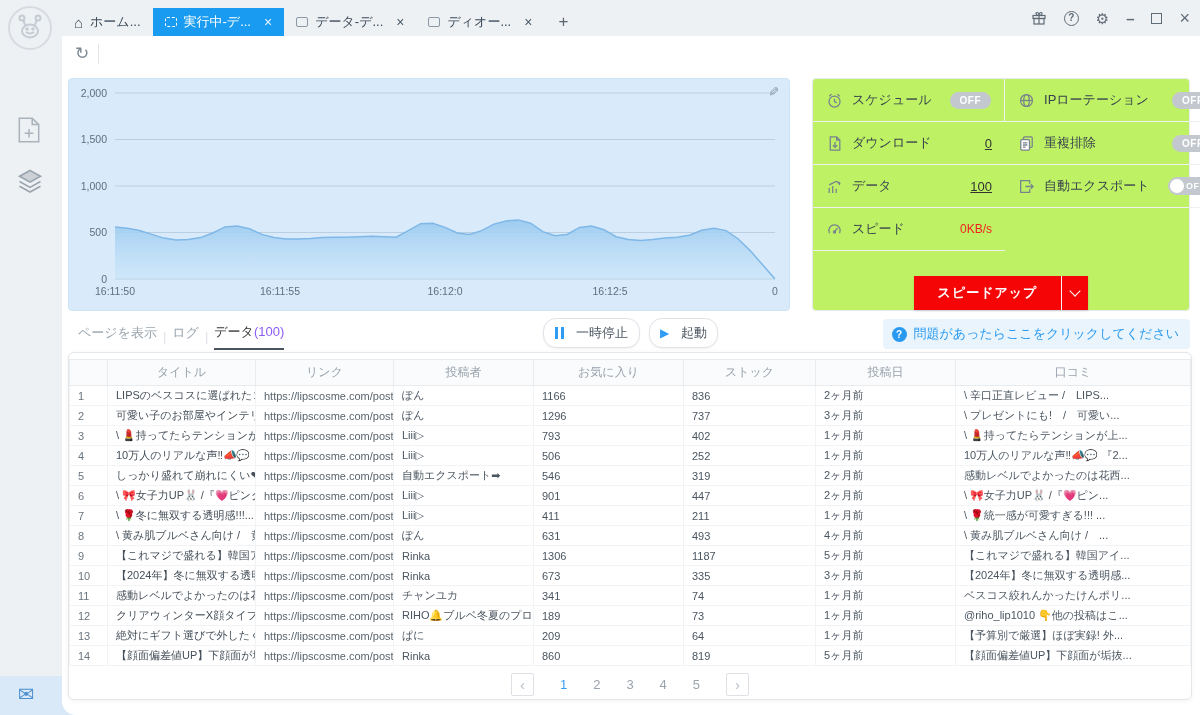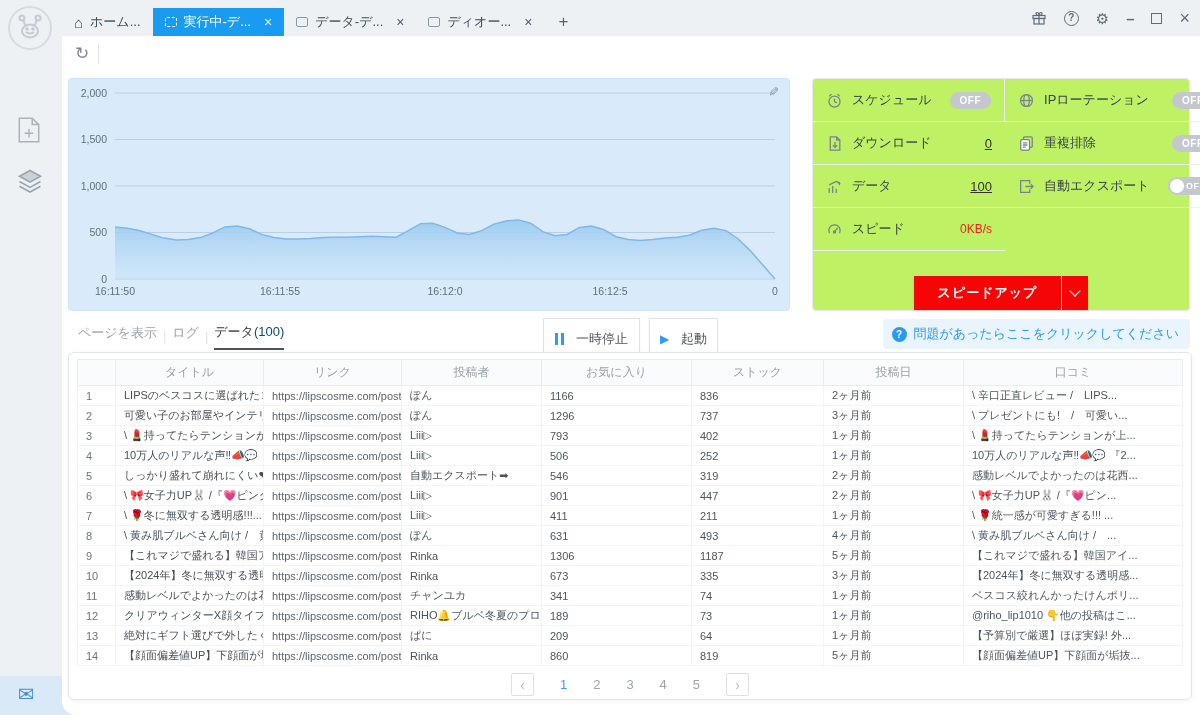--- a/index.html
+++ b/index.html
@@ -67,39 +67,39 @@
   .speedup-main{background:#f50505;color:#fff;font-size:13px;font-weight:bold;padding:8px 24px;letter-spacing:1px}
   .speedup-arrow{background:#f50505;border-left:1px solid rgba(255,255,255,.95);display:flex;
                  align-items:center;justify-content:center;padding:0 9px}
   .chev{width:7px;height:7px;border-right:1.7px solid #fff;border-bottom:1.7px solid #fff;
         transform:rotate(45deg);margin-top:-4px}
   
   #controls{position:absolute;left:0;top:282px;width:1138px;height:34px}
   .view-tabs{position:absolute;left:16px;top:5px;display:flex;align-items:center;gap:6px;font-size:13px}
   .vtab{color:#9aa4ad;cursor:pointer;padding-bottom:7px}
   .vtab.active{color:#333;border-bottom:2px solid #4a5560}
-  .vtab .count{color:#0c4a6e}
+  .vtab .count{color:#8b5cf6}
   .vtab-divider{color:#dfe3e7}
-  .ctl-btn{position:absolute;top:0;height:42px;background:#fff;border:1px solid #dfe3e8;border-radius:0;
+  .ctl-btn{position:absolute;top:0;height:30px;background:#fff;border:1px solid #dfe3e8;border-radius:13px;
            display:flex;align-items:center;justify-content:center;gap:12px;font-size:13px;color:#4a5560;
            cursor:pointer;box-shadow:0 1px 2px rgba(0,0,0,.05);box-sizing:border-box}
   #pause-btn{left:481px;width:97px}
   #start-btn{left:587px;width:69px}
   .bars{display:flex;gap:3px}
   .bar{width:3px;height:12px;background:#2e9bf5;display:inline-block}
   .play{color:#2e9bf5;font-size:12px;line-height:1}
   #help-link{position:absolute;right:10px;top:1px;background:#e9f4fd;border-radius:4px;
              padding:6px 11px 6px 9px;display:flex;gap:7px;align-items:center;font-size:13px;
              color:#2a9af0;cursor:pointer}
   .q-ico{width:15px;height:15px;border-radius:50%;background:#2a9af0;color:#fff;font-size:10px;
          font-weight:bold;display:flex;align-items:center;justify-content:center;flex:none}
   
   #table-panel{position:absolute;left:6px;top:316px;width:1124px;height:348px;background:#fff;
                border:1px solid #e3e7ea;border-radius:6px;box-sizing:border-box;
-               box-shadow:0 1px 5px rgba(0,0,0,.05);padding:6px 8px 0}
+               box-shadow:0 1px 5px rgba(0,0,0,.05);padding:6px 0 0}
   #data-table{width:100%;border-collapse:collapse;table-layout:fixed;font-size:11px}
   #data-table th{height:23px;background:#fafbfc;color:#98a2ac;font-weight:normal;font-size:12px;
                  border:1px solid #e9ecef;text-align:center;white-space:nowrap}
   #data-table td{height:19px;padding:0 8px;border-right:1px solid #f1f3f5;border-bottom:1px solid #f1f3f5;
                  white-space:nowrap;overflow:hidden;color:#4a5560}
   #data-table td.c0{color:#6a747e;border-left:1px solid #f1f3f5}
   #data-table td.c1{color:#454f59}
   #data-table td.c2{color:#5a646e}
   .pager{height:37px;display:flex;align-items:center;justify-content:center;gap:26px;
          font-size:13px;color:#9aa3ac}

